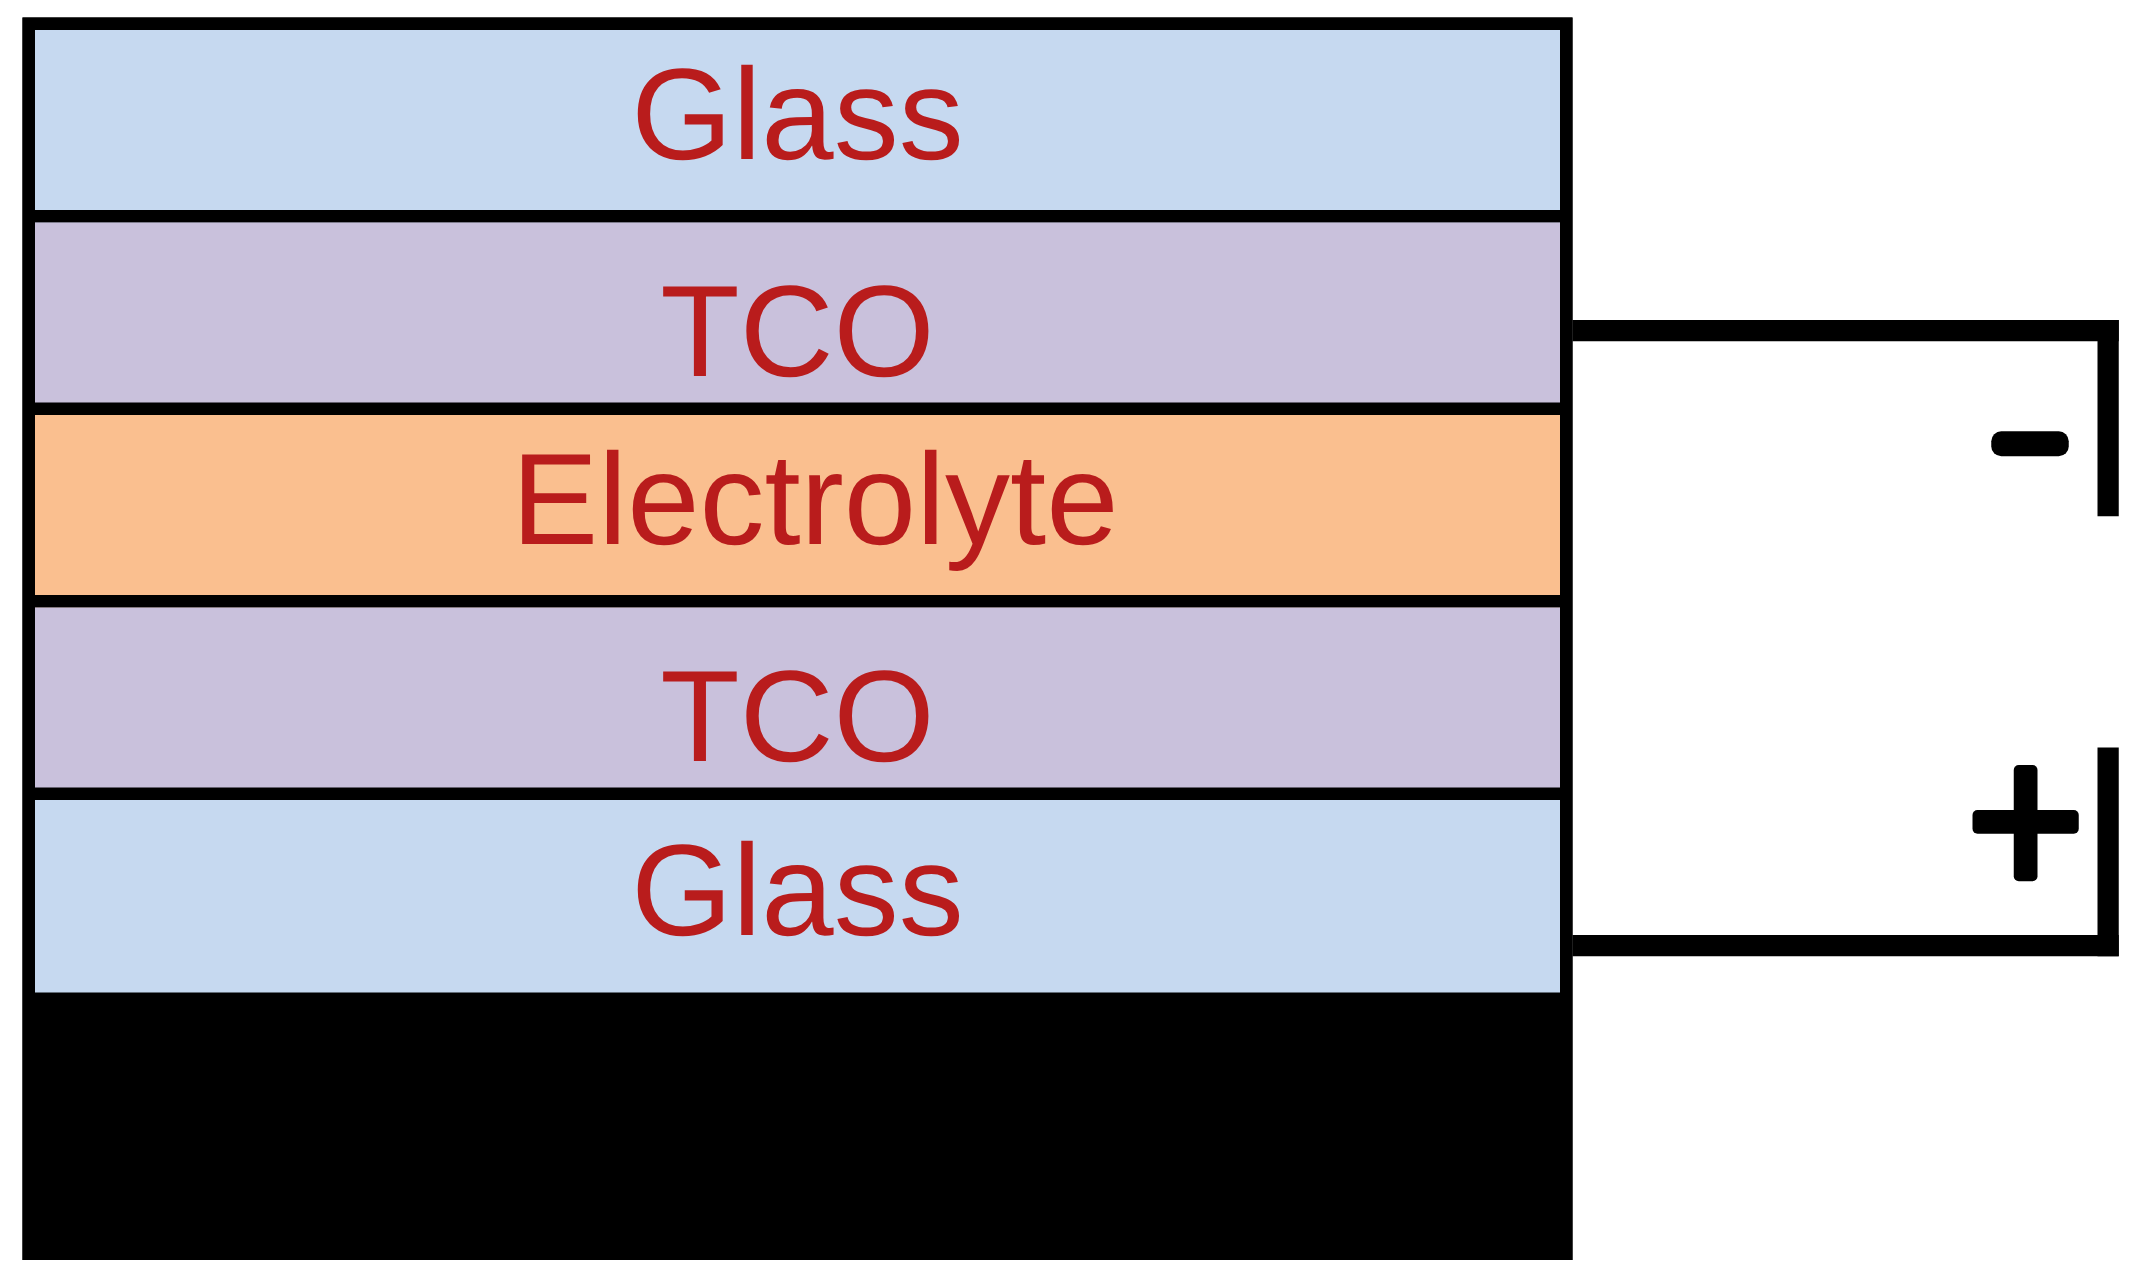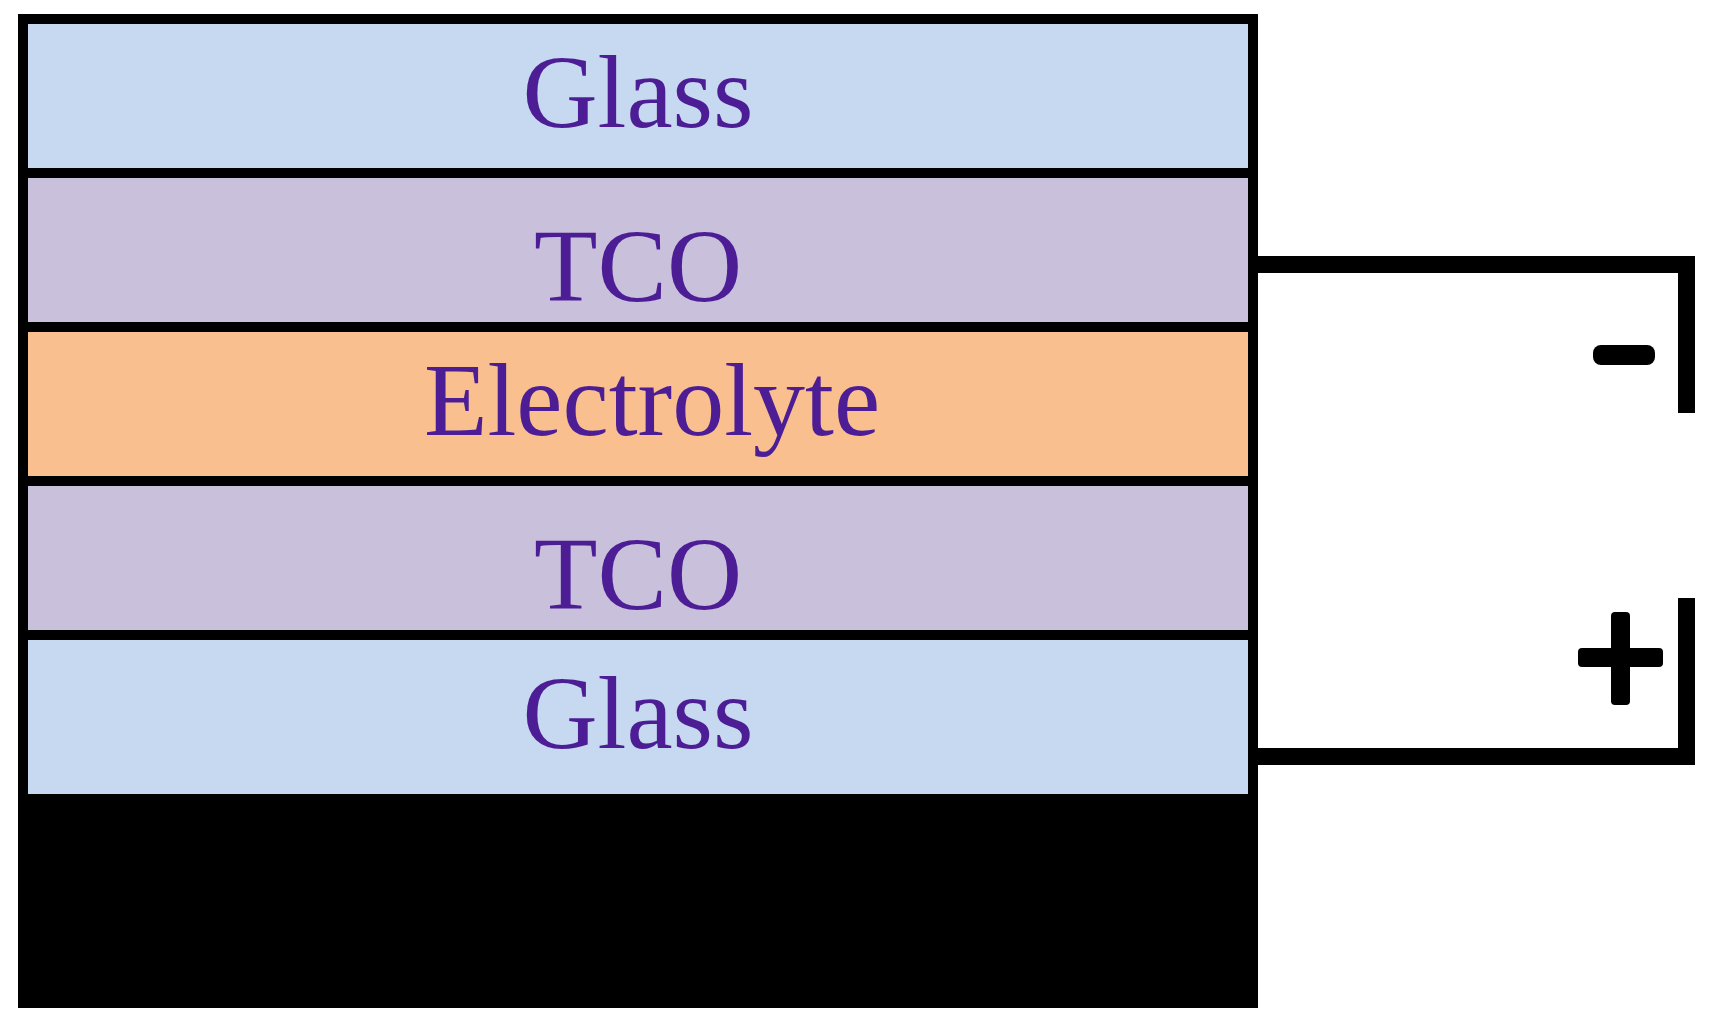--- a/index.html
+++ b/index.html
@@ -31,24 +31,23 @@
     flex: 0 0 154px;
     display: flex;
     align-items: center;
     justify-content: center;
     border-bottom: 10px solid #000000;
   }
   .layer:last-child { border-bottom: none; }
   .layer-label {
     font-size: 104px;
     line-height: 1;
-    color: #4c1d95;
+    color: #b91c1c;
     letter-spacing: 0px;
     transform: translateY(-4px);
-    font-family: Liberation Serif, serif;
   }
   .layer.glass       { background: #c6d9f0; }
   .layer.tco         { background: #c9c1dc; align-items: flex-end; }
   .layer.ec          { background: #c3d69b; }
   .layer.electrolyte { background: #fabf8f; padding-left: 28px; }
 
   
   .wire { position: absolute; background: #000000; }
   .wire-neg-h { left: 1258px; top: 256px; width: 437px; height: 17px; }
   .wire-neg-v { left: 1678px; top: 256px; width: 17px;  height: 157px; }

